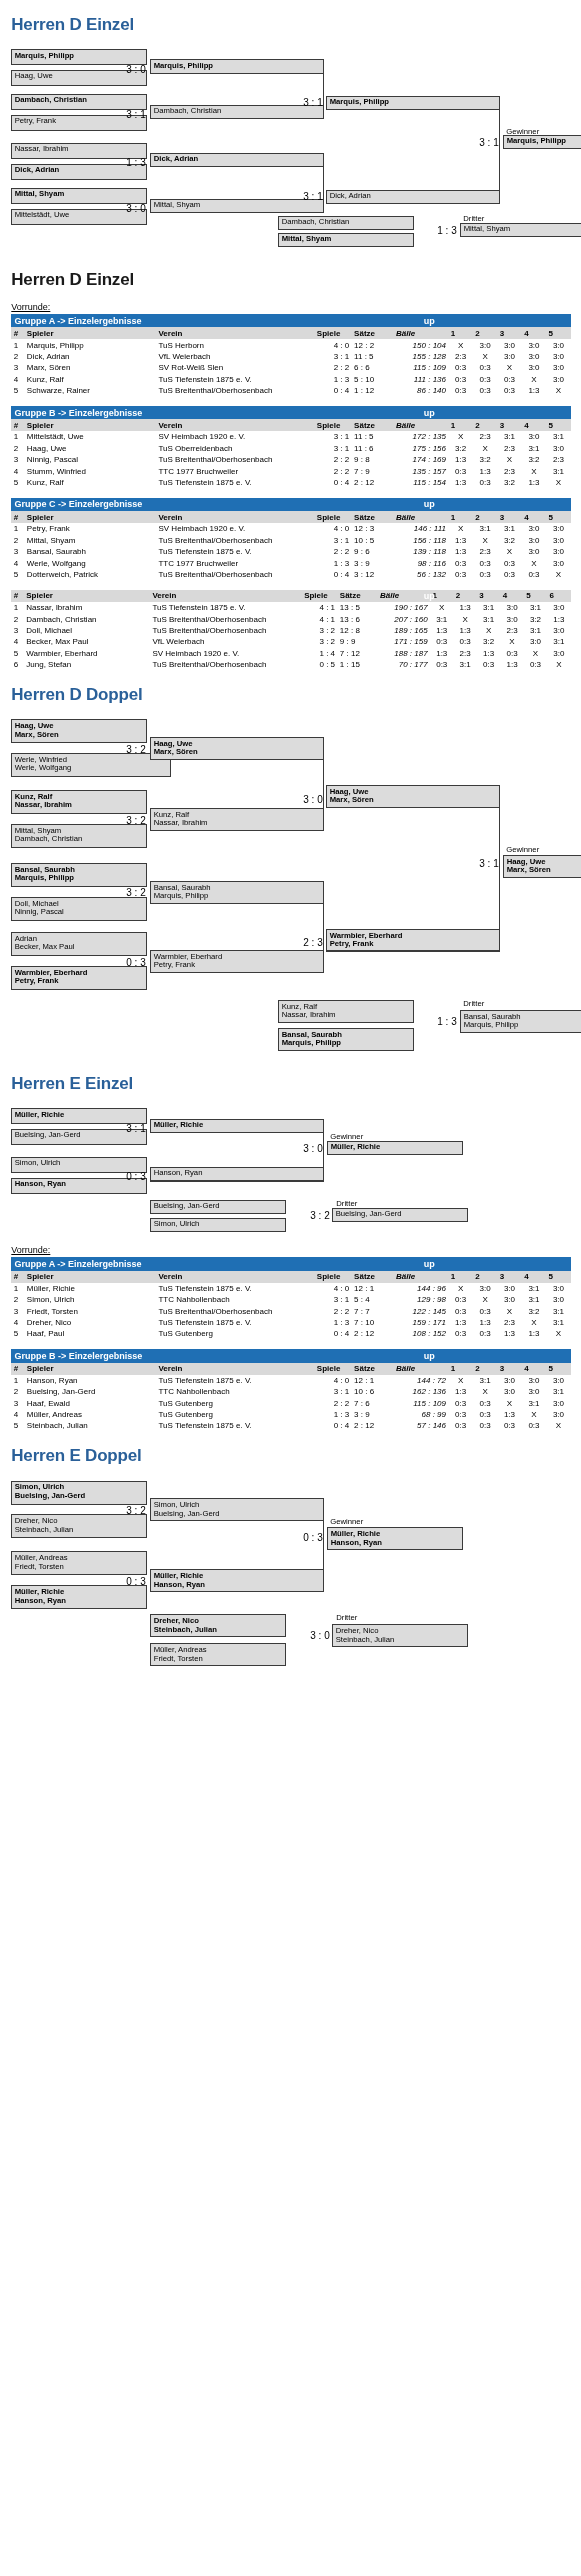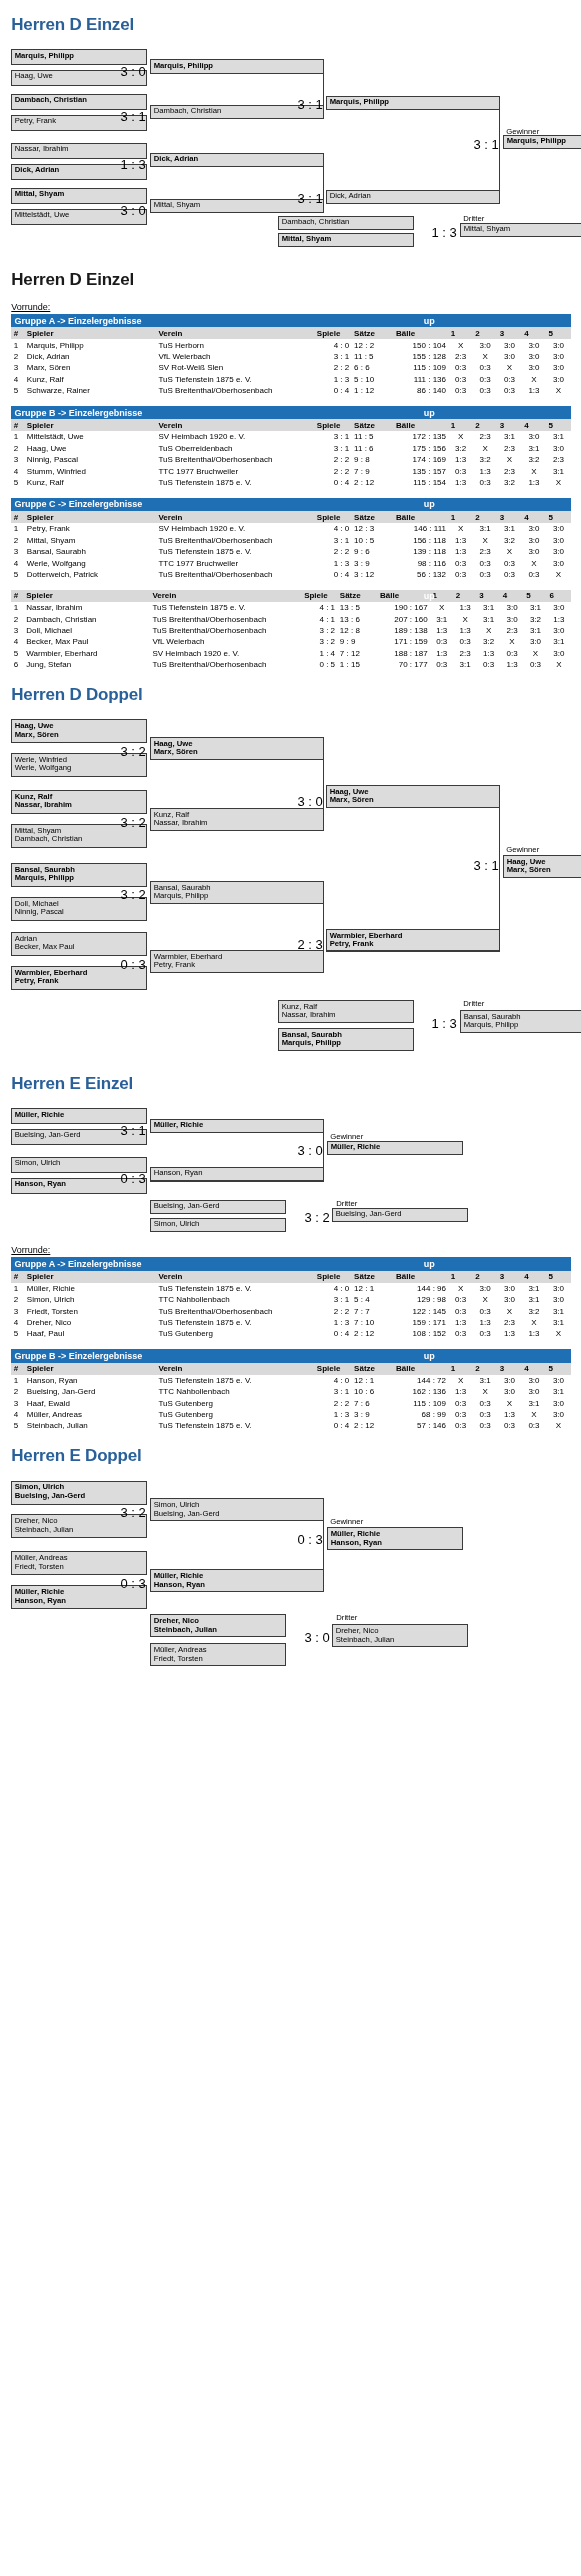--- a/index.html
+++ b/index.html
@@ -37,21 +37,21 @@
     border: 0.8px solid #3a3a3a;
     font-size: 7.7px;
     line-height: 1.15;
     padding: 1.6px 2.4px;
     overflow: hidden;
     white-space: nowrap;
   }
   .cell.bold { font-weight: bold; }
   .score {
     position: absolute;
-    font-size: 13px;
+    font-size: 10px;
     text-align: right;
     padding-right: 1.6px;
     white-space: nowrap;
   }
   .lbl {
     position: absolute;
     font-size: 7.7px;
     white-space: nowrap;
   }
 
@@ -86,21 +86,21 @@
     white-space: nowrap;
     vertical-align: top;
   }
   table.grp tr.odd td { background: #ffffff; }
   table.grp tr.even td { background: #ffffff; }
   .c-num { width: 11.3px; text-align: left; }
   .c-sp  { width: 113px; }
   .c-ver { width: 136px; }
   .c-spiele { width: 32px; text-align: right; }
   .c-satze  { width: 36px; text-align: left; }
-  .c-balle  { width: 47px; text-align: right; }
+  .c-balle  { width: 47px; text-align: right; font-style: italic; }
   .c-m { width: 21px; text-align: center; }
   th.c-spiele, th.c-satze, th.c-balle { text-align: right; }
   th.c-m { text-align: center; }
   .grp-wrap { position: relative; margin-bottom: 9.7px; }
   .grp-up {
     position: absolute;
     right: 136px;
     top: 1.6px;
     color: #ffffff;
     font-weight: bold;
@@ -463,21 +463,21 @@
               <td class="c-m">3:0</td>
               <td class="c-m">3:2</td>
               <td class="c-m">1:3</td>
             </tr>
             <tr class="odd">
               <td class="c-num">3</td>
               <td class="c-sp">Doll, Michael</td>
               <td class="c-ver">TuS Breitenthal/Oberhosenbach</td>
               <td class="c-spiele">3 : 2</td>
               <td class="c-satze">12 : 8</td>
-              <td class="c-balle">189 : 138</td>
+              <td class="c-balle">189 : 165</td>
               <td class="c-m">1:3</td>
               <td class="c-m">1:3</td>
               <td class="c-m">X</td>
               <td class="c-m">2:3</td>
               <td class="c-m">3:1</td>
               <td class="c-m">3:0</td>
             </tr>
             <tr class="even">
               <td class="c-num">4</td>
               <td class="c-sp">Becker, Max Paul</td>
@@ -521,21 +521,21 @@
               <td class="c-m">X</td>
             </tr>
           </tbody>
         </table>
       </div>
     </div>
 
   <h1 class="section-title">Herren D Doppel</h1>
   <div class="bracket" id="bk2" style="height: 343px;">
       <div class="cell bold" style="left:0px;top:3.2px;width:136px;height:24px;">Haag, Uwe<br>Marx, Sören</div>
-      <div class="cell" style="left:0px;top:37px;width:136px;height:24px;">Werle, Winfried<br>Werle, Wolfgang</div>
+      <div class="cell" style="left:0px;top:37px;width:160px;height:24px;">Werle, Winfried<br>Werle, Wolfgang</div>
       <div class="cell bold" style="left:0px;top:74px;width:136px;height:24px;">Kunz, Ralf<br>Nassar, Ibrahim</div>
       <div class="cell" style="left:0px;top:108px;width:136px;height:24px;">Mittal, Shyam<br>Dambach, Christian</div>
       <div class="cell bold" style="left:0px;top:147px;width:136px;height:24px;">Bansal, Saurabh<br>Marquis, Philipp</div>
       <div class="cell" style="left:0px;top:181px;width:136px;height:24px;">Doll, Michael<br>Ninnig, Pascal</div>
       <div class="cell" style="left:0px;top:216px;width:136px;height:24px;">Adrian<br>Becker, Max Paul</div>
       <div class="cell bold" style="left:0px;top:250px;width:136px;height:24px;">Warmbier, Eberhard<br>Petry, Frank</div>
       <div class="score" style="left:0px;top:27.5px;width:136px;">3 : 2</div>
       <div class="score" style="left:0px;top:99px;width:136px;">3 : 2</div>
       <div class="score" style="left:0px;top:171px;width:136px;">3 : 2</div>
       <div class="score" style="left:0px;top:241px;width:136px;">0 : 3</div>

